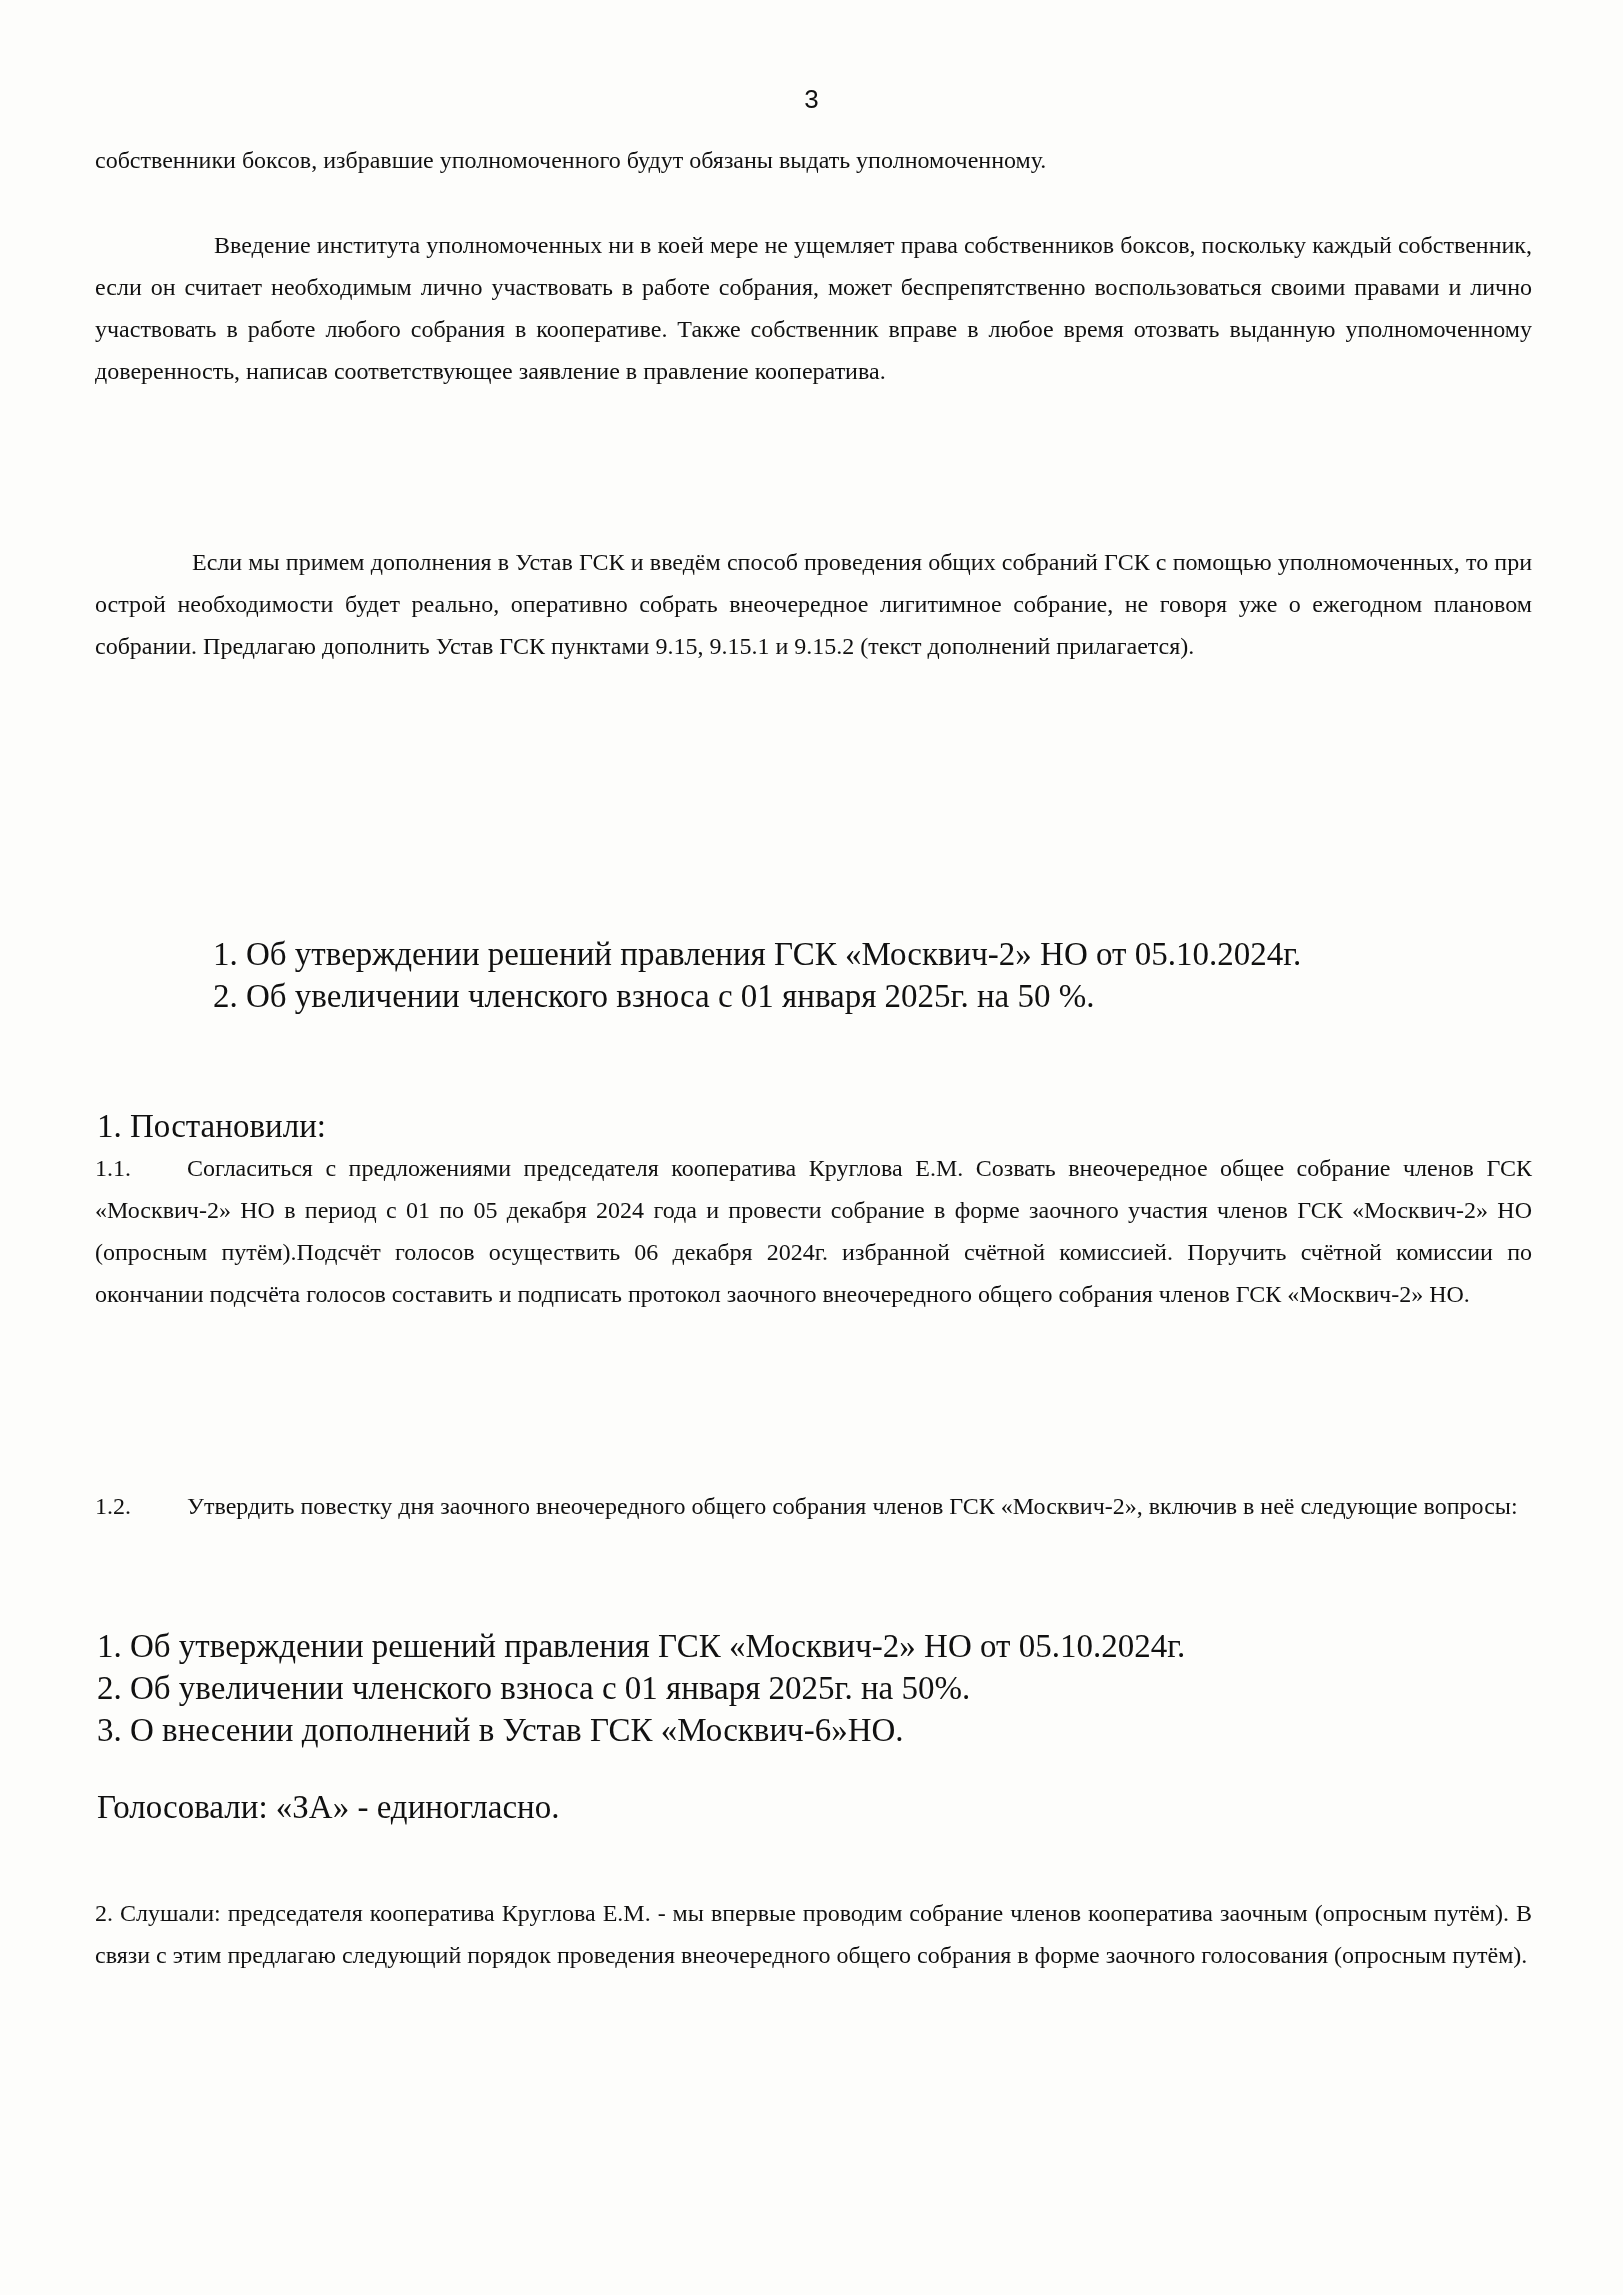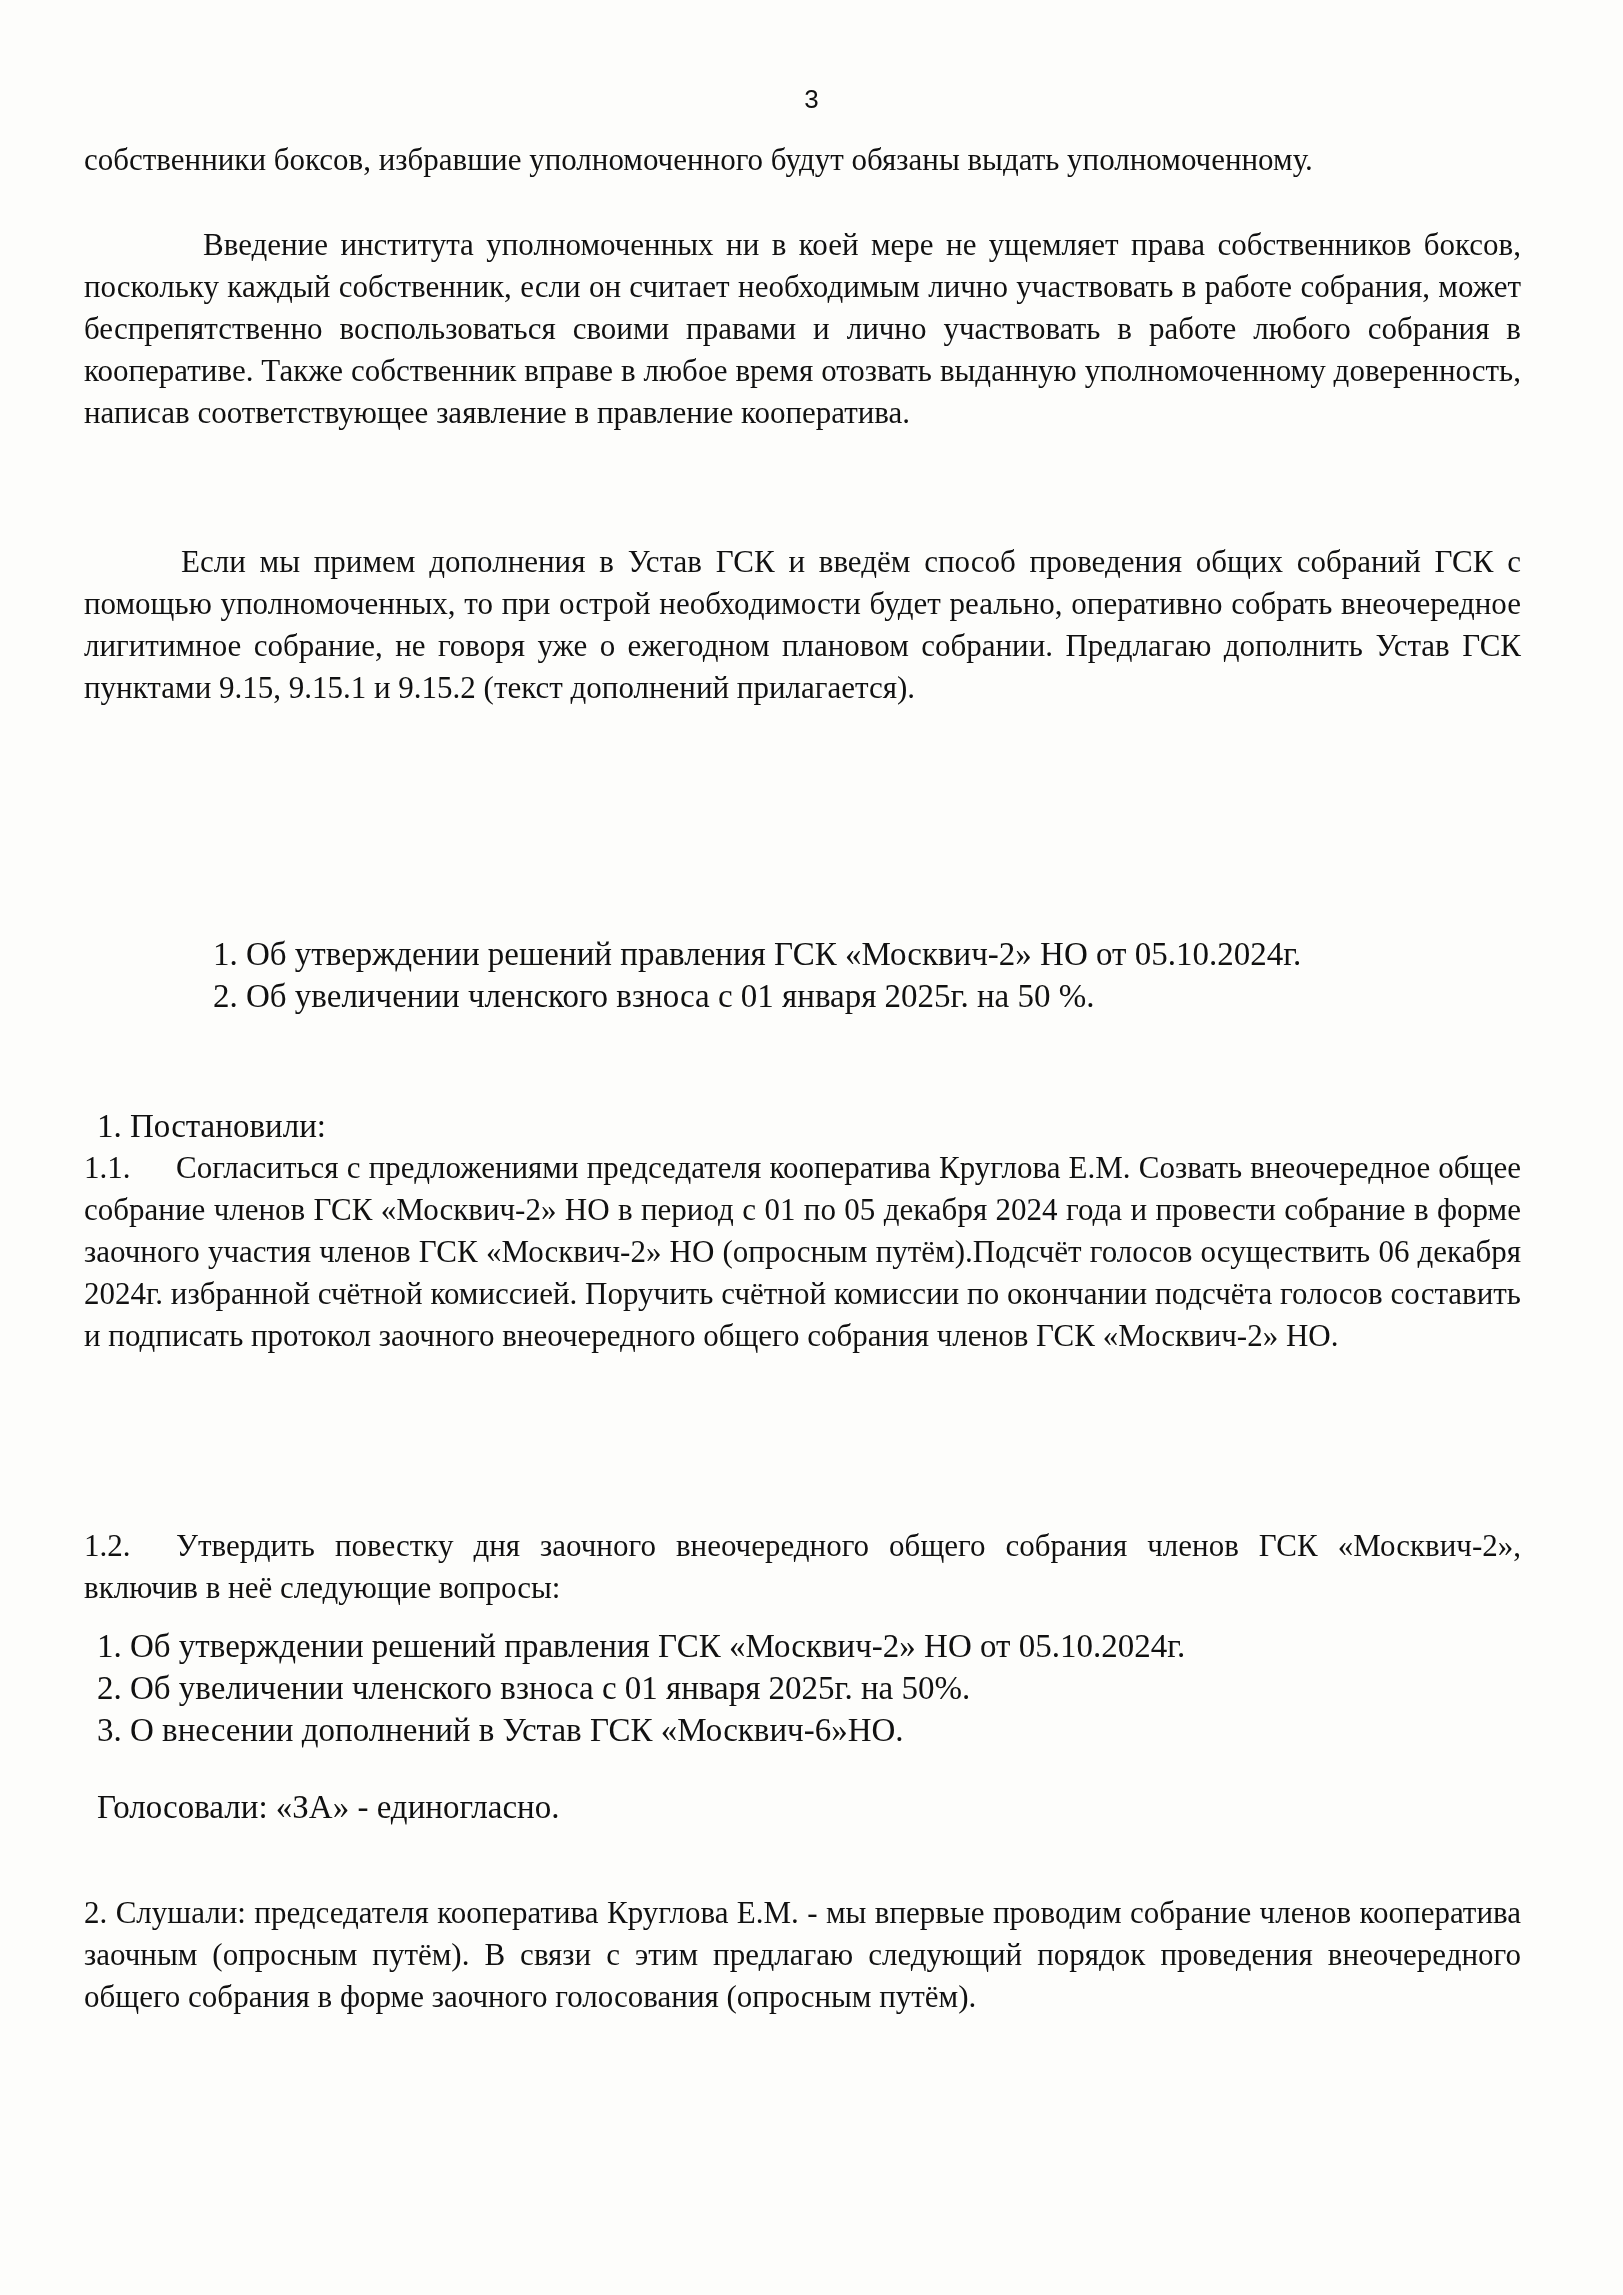--- a/index.html
+++ b/index.html
@@ -8,22 +8,22 @@
     position: absolute; left: 0; top: 0; width: 1623px; height: 2295px;
     background: #fdfdfb;
     font-family: "Liberation Serif", "DejaVu Serif", serif;
     color: #111111;
   }
   .page-number {
     position: absolute; top: 84px; left: 0; width: 1623px; text-align: center;
     font-size: 26px; font-family: "Liberation Sans", "DejaVu Sans", sans-serif;
   }
   .text-block {
-    position: absolute; left: 84px; width: 1437px;
-    font-size: 31px; line-height: 42px; text-align: justify;
+    position: absolute; left: 95px; width: 1437px;
+    font-size: 24px; line-height: 42px; text-align: justify;
   }
   .text-block p { margin: 0; }
   .indent { text-indent: 119px; }
   .indent2 { text-indent: 97px; }
   .indent3 { text-indent: 114px; }
   .list { position: absolute; left: 213px; font-size: 33px; line-height: 42px; }
   .list div, .list2 div { white-space: nowrap; }
   .list2 { position: absolute; left: 97px; font-size: 33px; line-height: 42px; }
   .num { display: inline-block; width: 92px; }
   .single { position: absolute; left: 97px; font-size: 33px; line-height: 42px; white-space: nowrap; text-align: center; }
@@ -51,21 +51,21 @@
     <div>1. Об утверждении решений правления ГСК «Москвич-2» НО от 05.10.2024г.</div>
     <div>2. Об увеличении членского взноса с 01 января 2025г. на 50 %.</div>
   </div>
 
   <div class="single" style="top:1105px;">1. Постановили:</div>
 
   <div class="text-block" style="top:1147px;">
     <p><span class="num">1.1.</span><span>Согласиться с предложениями председателя кооператива Круглова Е.М. Созвать внеочередное общее собрание  членов ГСК «Москвич-2» НО в период с 01 по 05 декабря 2024 года и провести собрание в форме заочного участия членов ГСК «Москвич-2» НО (опросным путём).Подсчёт голосов осуществить 06 декабря 2024г. избранной счётной комиссией. Поручить счётной комиссии по окончании подсчёта голосов составить и подписать протокол заочного внеочередного общего собрания членов ГСК «Москвич-2» НО.</span></p>
   </div>
 
-  <div class="text-block" style="top:1485px;margin-top:40px;">
+  <div class="text-block" style="top:1485px;">
     <p><span class="num">1.2.</span><span>Утвердить повестку дня  заочного внеочередного общего собрания членов ГСК «Москвич-2», включив в неё следующие вопросы:</span></p>
   </div>
 
   <div class="list2" style="top:1625px;">
     <div>1. Об утверждении решений правления ГСК «Москвич-2» НО от 05.10.2024г.</div>
     <div>2. Об увеличении членского взноса с 01 января 2025г. на 50%.</div>
     <div>3. О внесении дополнений в Устав ГСК «Москвич-6»НО.</div>
   </div>
 
   <div class="single" style="top:1786px;">Голосовали: «ЗА» - единогласно.</div>

